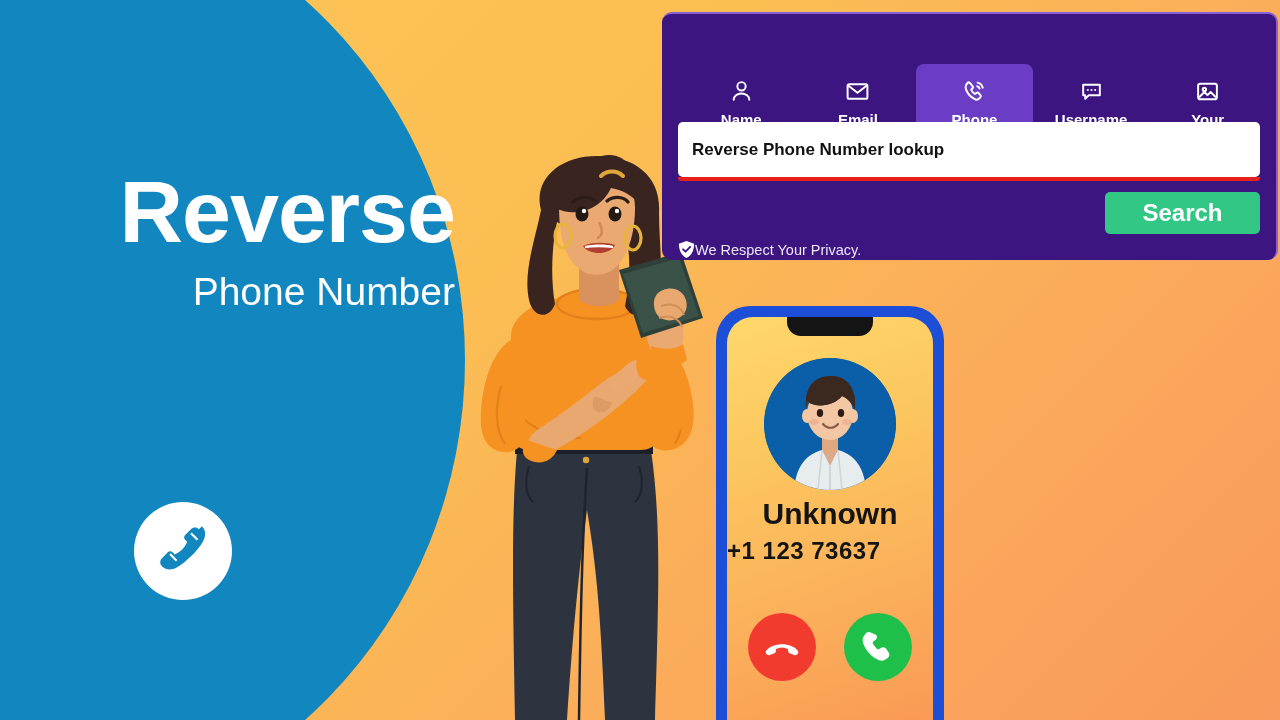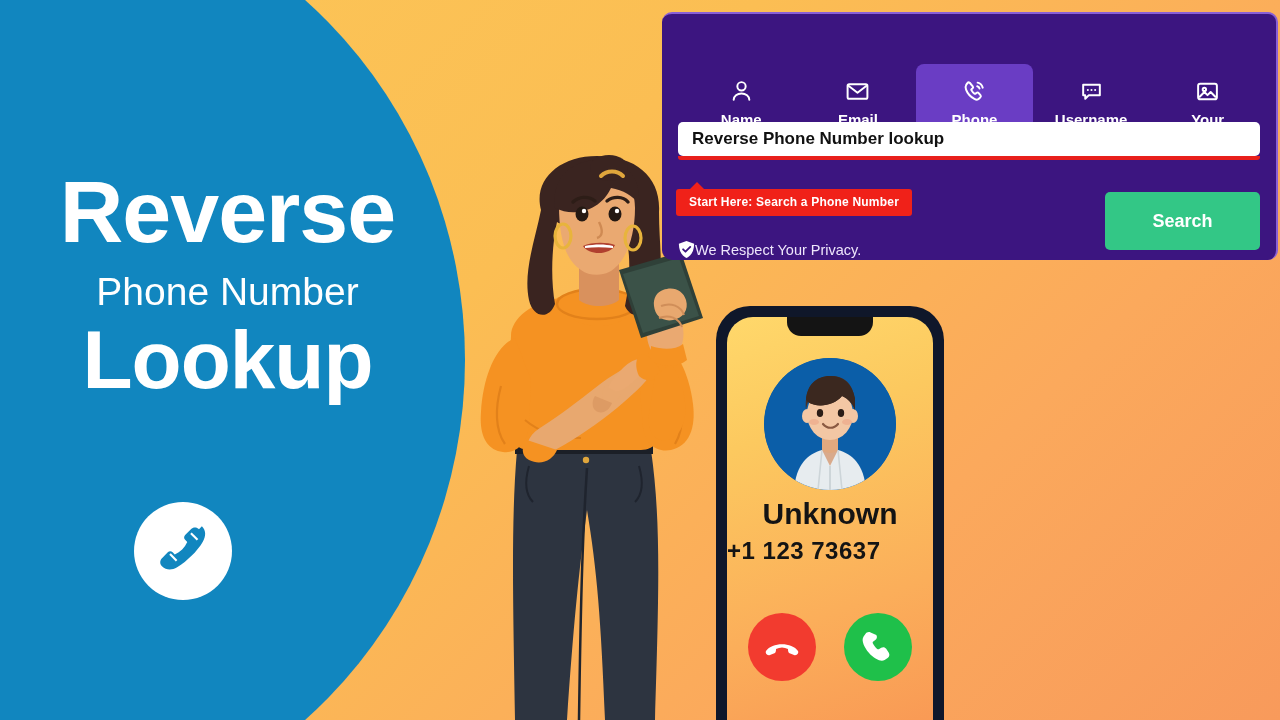--- a/index.html
+++ b/index.html
@@ -18,42 +18,42 @@
   }
   .bg-blue2 {
     position:absolute;
     left:-470px; top:-118px;
     width:935px; height:956px;
     background:#1186bf;
     border-radius:50%;
   }
 
   
-  .headline { position:absolute; left:0; top:168px; width:455px; text-align:center; color:#ffffff; }
+  .headline { position:absolute; left:0; top:168px; width:455px; text-align:right; color:#ffffff; }
   .hl-1 { font-size:88px; font-weight:bold; letter-spacing:-1px; line-height:1.0; }
   .hl-2 { font-size:39px; font-weight:normal; margin-top:16px; line-height:1.0; letter-spacing:0px;}
   .hl-3 { font-size:82px; font-weight:bold; margin-top:6px; line-height:1.05; letter-spacing:-1px;}
 
   .phone-badge {
     position:absolute; left:134px; top:502px;
     width:98px; height:98px; border-radius:50%;
     background:#ffffff;
     display:flex; align-items:center; justify-content:center;
   }
   .phone-badge svg { width:62px; height:62px; display:block; }
 
   
   .woman { position:absolute; left:455px; top:150px; width:290px; height:570px; }
   .woman svg { width:100%; height:100%; display:block; }
 
   
   .phone {
     position:absolute; left:716px; top:306px;
     width:228px; height:414px;
-    background:#0f172a;
+    background:#1d4ed8;
     border-radius:34px 34px 0 0;
     padding:11px 11px 0 11px;
   }
   .phone-screen {
     width:100%; height:100%;
     border-radius:26px 26px 0 0;
     background:linear-gradient(160deg,#ffd86b 0%,#fcc95f 28%,#fbae5a 70%,#f99a55 100%);
     position:relative; overflow:hidden;
   }
   .notch {
@@ -104,21 +104,21 @@
   .tab .tlabel { margin-top:5px; font-size:15px; font-weight:bold; color:#ffffff; white-space:nowrap; }
   .tab.active::after {
     content:""; position:absolute; left:50%; transform:translateX(-50%);
     bottom:-8px; width:0; height:0;
     border-left:9px solid transparent; border-right:9px solid transparent;
     border-top:9px solid #6a3dc4;
   }
 
   .search-row { position:absolute; left:16px; right:16px; top:108px; }
   .search-input {
-    width:100%; height:34px; border:none; outline:none;
+    width:100%; height:55px; border:none; outline:none;
     border-radius:5px; background:#ffffff;
     font-family:"Liberation Sans", sans-serif;
     font-size:17px; font-weight:bold; color:#111111;
     padding:0 14px;
   }
   .search-underline { width:100%; height:4px; background:#e8201c; border-radius:0 0 3px 3px; }
 
   .start-badge {
     position:absolute; left:14px; top:175px;
     background:#f02119; color:#ffffff;
@@ -128,42 +128,41 @@
   }
   .start-badge::before {
     content:""; position:absolute; left:14px; top:-7px;
     width:0; height:0;
     border-left:7px solid transparent; border-right:7px solid transparent;
     border-bottom:7px solid #f02119;
   }
 
   .search-button {
     position:absolute; right:16px; top:178px;
-    width:155px; height:58px; border:none; border-radius:5px;
+    width:155px; height:42px; border:none; border-radius:5px;
     background:#33c786; color:#ffffff;
     font-family:"Liberation Sans", sans-serif;
-    font-size:18px; font-weight:bold; cursor:pointer;
+    font-size:24px; font-weight:bold; cursor:pointer;
   }
 
   .privacy { position:absolute; left:16px; top:226px; display:flex; align-items:center; }
   .privacy svg { width:17px; height:19px; display:block; }
   .privacy span { font-size:14.5px; color:#eee6fb; }
 </style>
 </head>
 <body>
 
 <div id="stage">
 
   <div class="bg-orange"></div>
   <div class="bg-blue2"></div>
 
   <div class="headline">
     <div class="hl-1">Reverse</div>
     <div class="hl-2">Phone Number</div>
-    <div class="hl-3">Lookup</div>
   </div>
 
   <div class="phone-badge">
     <span>
       <svg viewBox="0 0 64 64" aria-hidden="true">
         <g fill="#1186bf">
           <path d="M48.5 9.5c-2.6-2.6-6.2-2.1-8.3 0l-6 6c-1.4 1.4-1.4 3.6 0 5l2.2 2.2c-2.6 5.8-7.1 10.3-12.9 12.9l-2.2-2.2c-1.4-1.4-3.6-1.4-5 0l-6 6c-2.1 2.1-2.6 5.7 0 8.3 4.6 4.6 10.4 4.1 15.6 1.1 5.4-3.1 10.6-7.5 14.9-11.8 4.3-4.3 8.7-9.5 11.8-14.9 3-5.2 3.5-11-1.1-15.6z"></path>
           <path d="M43.8 11.6l5.4 5.4-4.3 4.3-5.4-5.4z" fill="#ffffff" opacity="0.0"></path>
         </g>
         <g fill="none" stroke="#ffffff" stroke-width="2.2">
@@ -369,21 +368,20 @@
         </span>
         <span class="tlabel">Your</span>
       </div>
     </div>
 
     <div class="search-row">
       <input class="search-input" type="text" value="Reverse Phone Number lookup" style="">
       <div class="search-underline"></div>
     </div>
 
-    <div class="start-badge">Start Here: Search a Phone Number</div>
 
     <button class="search-button">Search</button>
 
     <div class="privacy">
       <span>
         <svg viewBox="0 0 20 22" aria-hidden="true">
           <path d="M10 1 L19 4.2 C19 12.5 15.6 18.3 10 21 C4.4 18.3 1 12.5 1 4.2 Z" fill="#ffffff"></path>
           <path d="M6 10.8 l2.8 2.8 L14.4 8" stroke="#3c1580" stroke-width="2.2" fill="none" stroke-linecap="round" stroke-linejoin="round"></path>
         </svg>
       </span>

